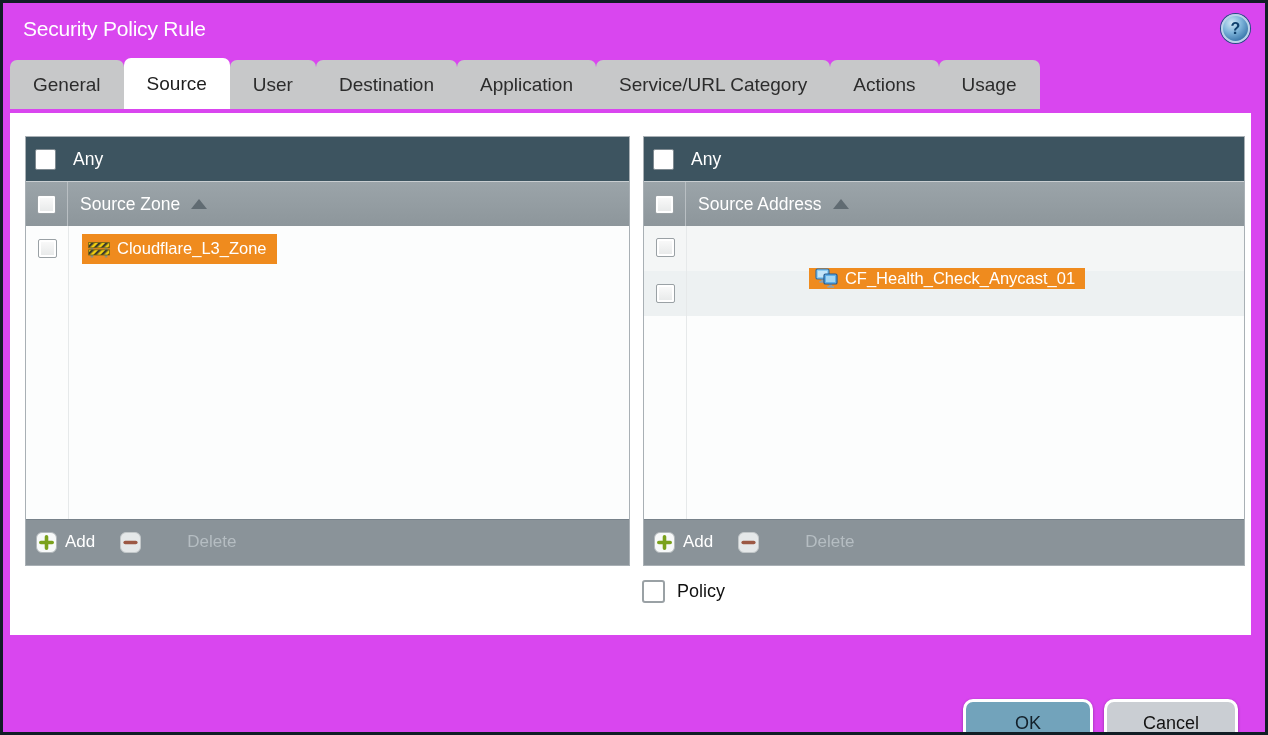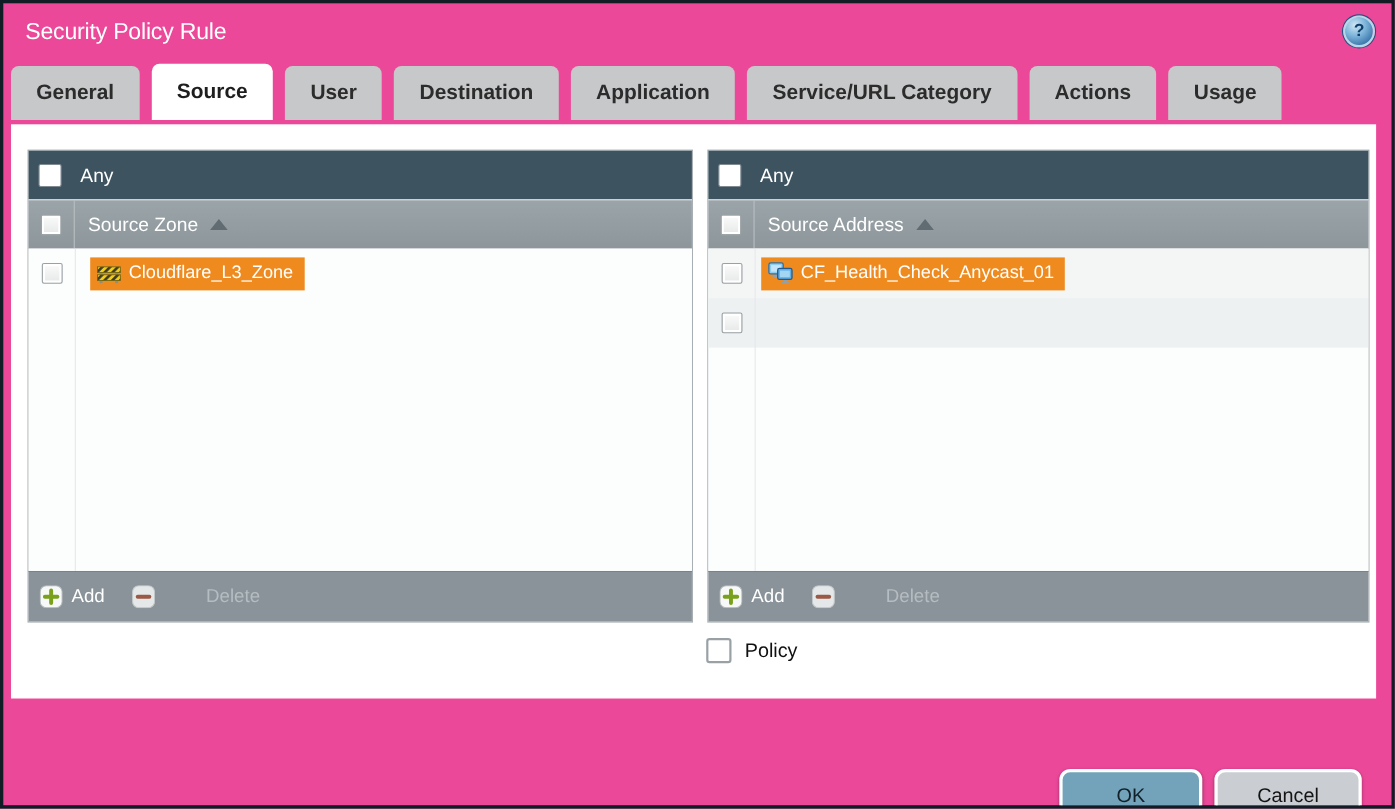--- a/index.html
+++ b/index.html
@@ -1,21 +1,21 @@
 <!DOCTYPE html>
 <html><head>
 <meta charset="utf-8">
 <style>
   * { margin:0; padding:0; box-sizing:border-box; }
   html,body { background:#0d161c; }
   body { font-family:"Liberation Sans", sans-serif; }
 
   .screen {
     position:relative; width:1268px; height:735px;
-    background:#ec4899;
+    background:#d946ef;
     border:3px solid #111d25;
     overflow:hidden;
   }
 
   
   .titlebar { position:absolute; top:0; left:0; right:0; height:60px; }
   .dialog-title {
     position:absolute; left:20px; top:14px;
     color:#ffffff; font-size:21px; letter-spacing:-0.2px;
   }
@@ -25,21 +25,21 @@
     background:radial-gradient(circle at 35% 28%, #cfe7f4 0%, #7db4da 40%, #2f6ca3 85%);
     border:2px solid #b7d6e8;
     box-shadow:0 0 0 1px #1d5380;
     display:flex; align-items:center; justify-content:center;
     color:#0f3f6b; font-size:16px; font-weight:bold; cursor:pointer;
   }
 
   
   .tabs {
     position:absolute; top:61px; left:7px; right:0; height:45px;
-    display:flex; align-items:flex-end; gap:11px;font-weight:bold;
+    display:flex; align-items:flex-end; gap:0;
   }
   .tab {
     height:49px; line-height:50px; padding:0 23px;
     background:#c7c8c9; color:#2c2c2c; font-size:19px;
     border-radius:7px 7px 0 0; white-space:nowrap; cursor:pointer;
   }
   .tab.active { background:#ffffff; height:51px; line-height:52px; color:#1e1e1e; }
 
   
   .content {
@@ -90,21 +90,21 @@
     border-left:8px solid transparent; border-right:8px solid transparent;
     border-bottom:10px solid #606b72;
   }
 
   .panel-body { flex:1 1 auto; position:relative; background:#fcfdfd; overflow:hidden; }
   .panel-body::before {
     content:""; position:absolute; left:42px; top:0; bottom:0;
     width:1px; background:#e6e9ea;
   }
   .row { height:45px; display:flex; align-items:center; cursor:pointer; }
-  .row.alt-a { background:#f4f6f6; }
+  .row.alt-a { background:#f4f6f6;flex-direction:column; }
   .row.alt-b { background:#edf1f2; }
   .row .cb-cell { border-right:none; }
   .chip {
     display:inline-flex; align-items:center; gap:7px;
     height:30px; margin-left:6px; padding:0 10px 0 6px;
     background:#ef8b1e; color:#ffffff; font-size:16.5px;
     white-space:nowrap;
   }
   .panel.left .chip { margin-left:14px; }
 

